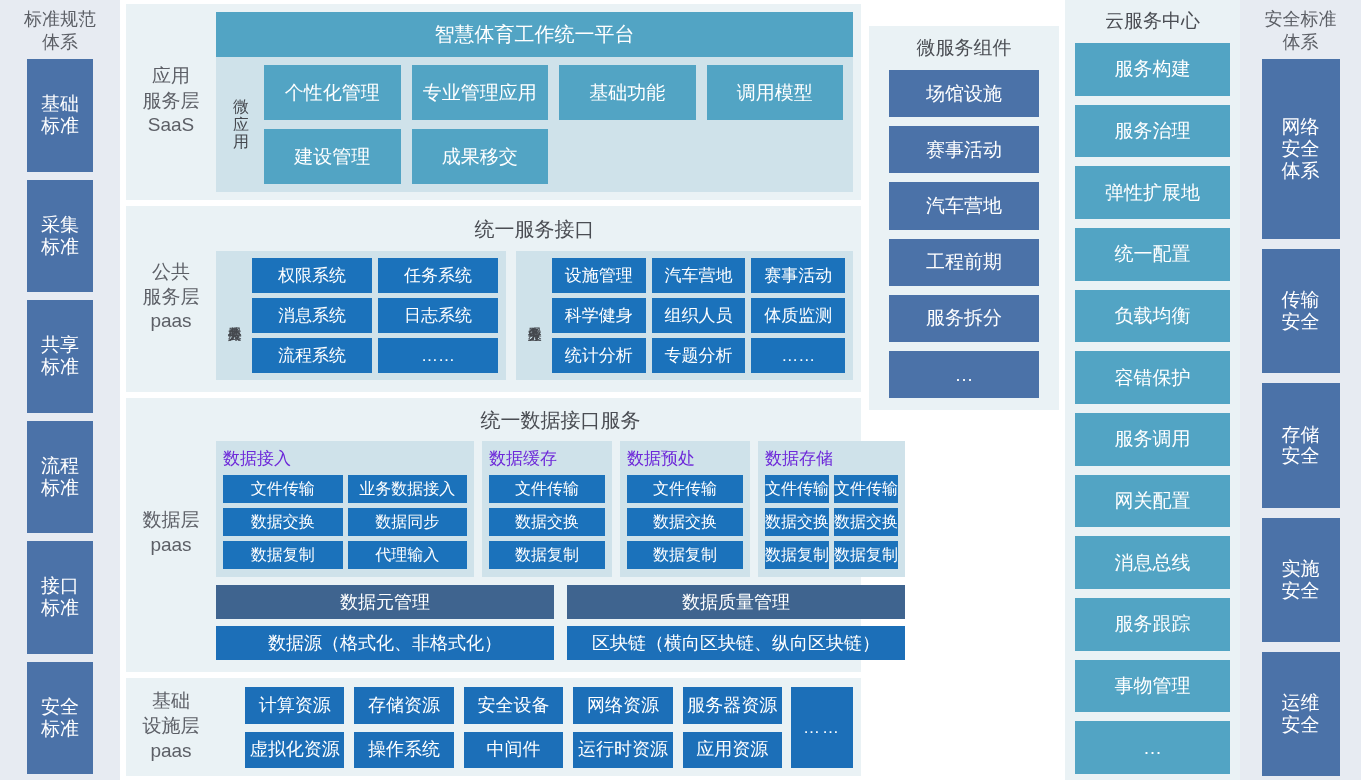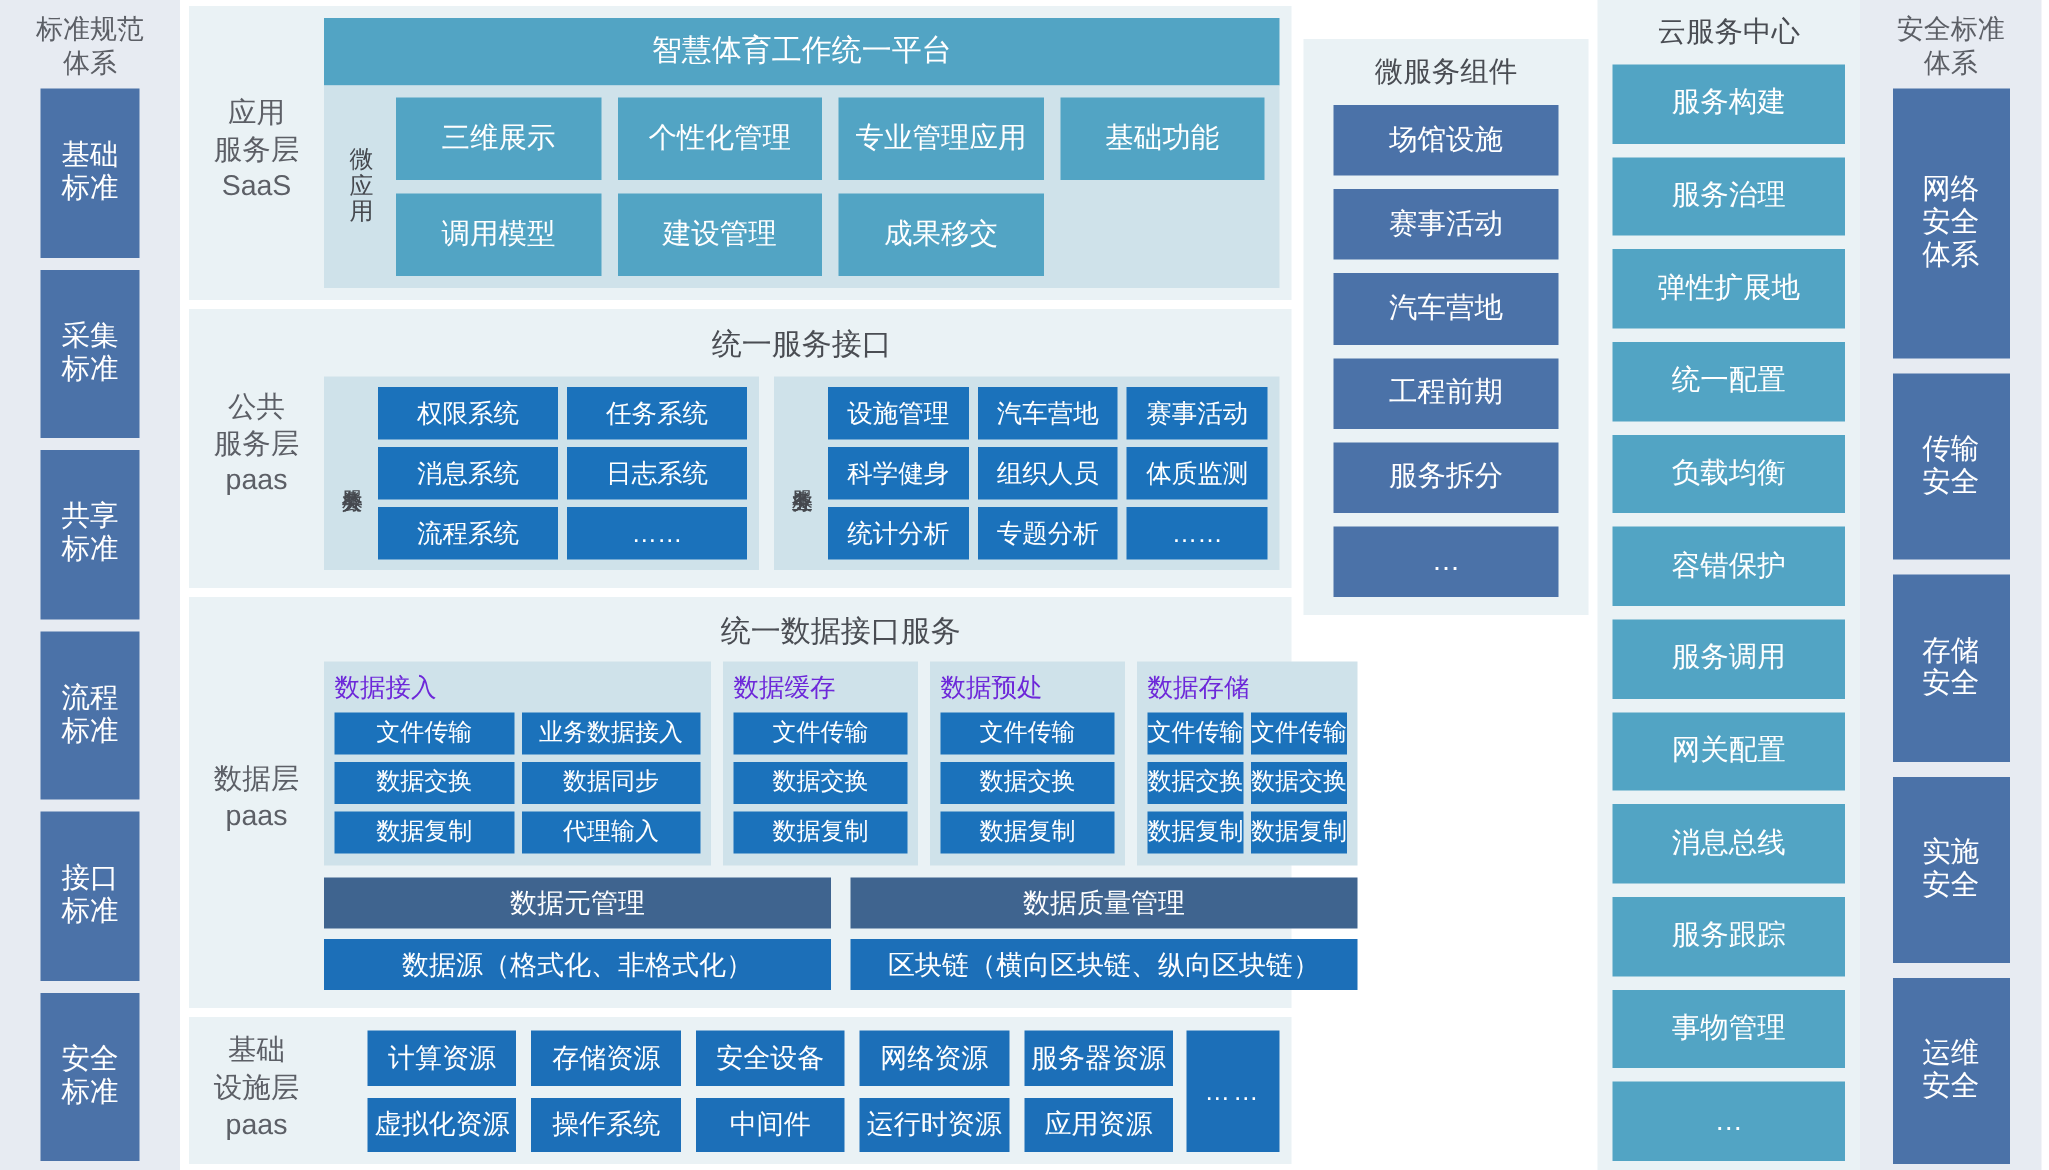--- a/index.html
+++ b/index.html
@@ -157,21 +157,20 @@
 
   <div class="centre">
 
     <div class="panel app-panel">
       <div class="panel-label">应用<br>服务层<br>SaaS</div>
       <div class="panel-body">
         <div class="blk c-teal app-banner">智慧体育工作统一平台</div>
         <div class="app-inner">
           <div class="vlabel">微<br>应<br>用</div>
           <div class="app-grid">
-              <div class="blk c-teal">三维展示</div>
               <div class="blk c-teal">个性化管理</div>
               <div class="blk c-teal">专业管理应用</div>
               <div class="blk c-teal">基础功能</div>
               <div class="blk c-teal">调用模型</div>
               <div class="blk c-teal">建设管理</div>
               <div class="blk c-teal">成果移交</div>
             </div>
         </div>
       </div>
     </div>

